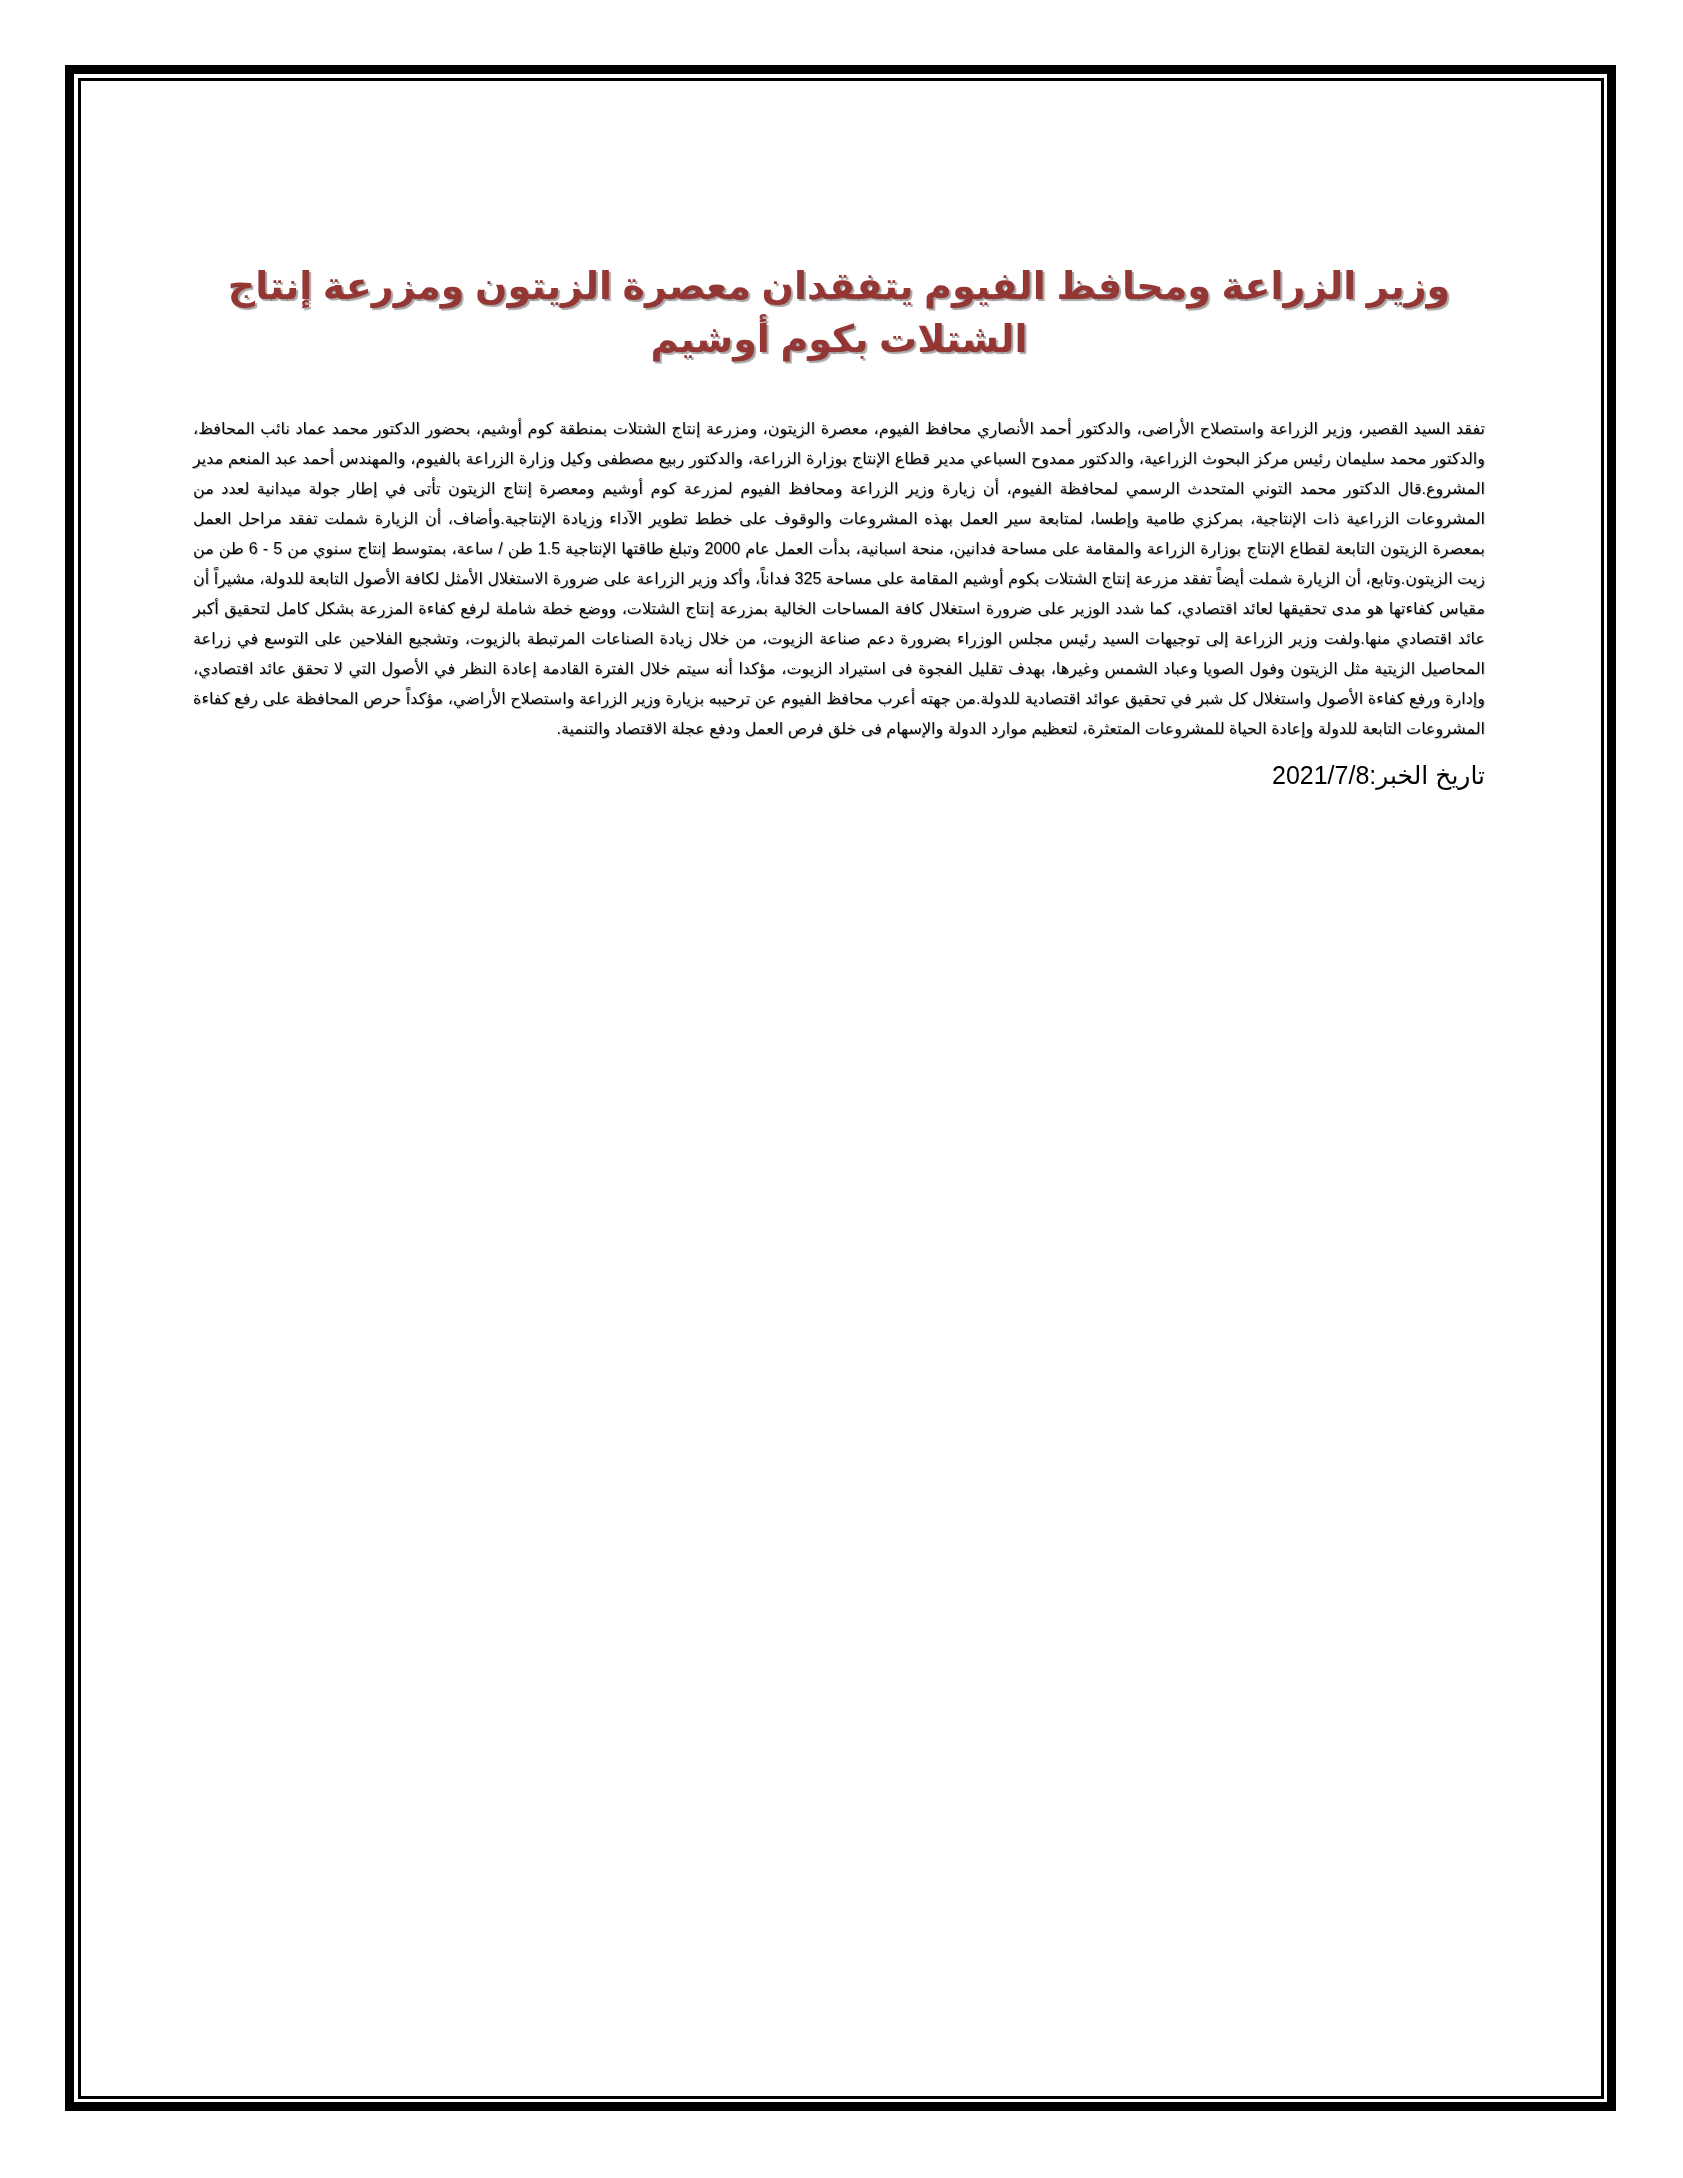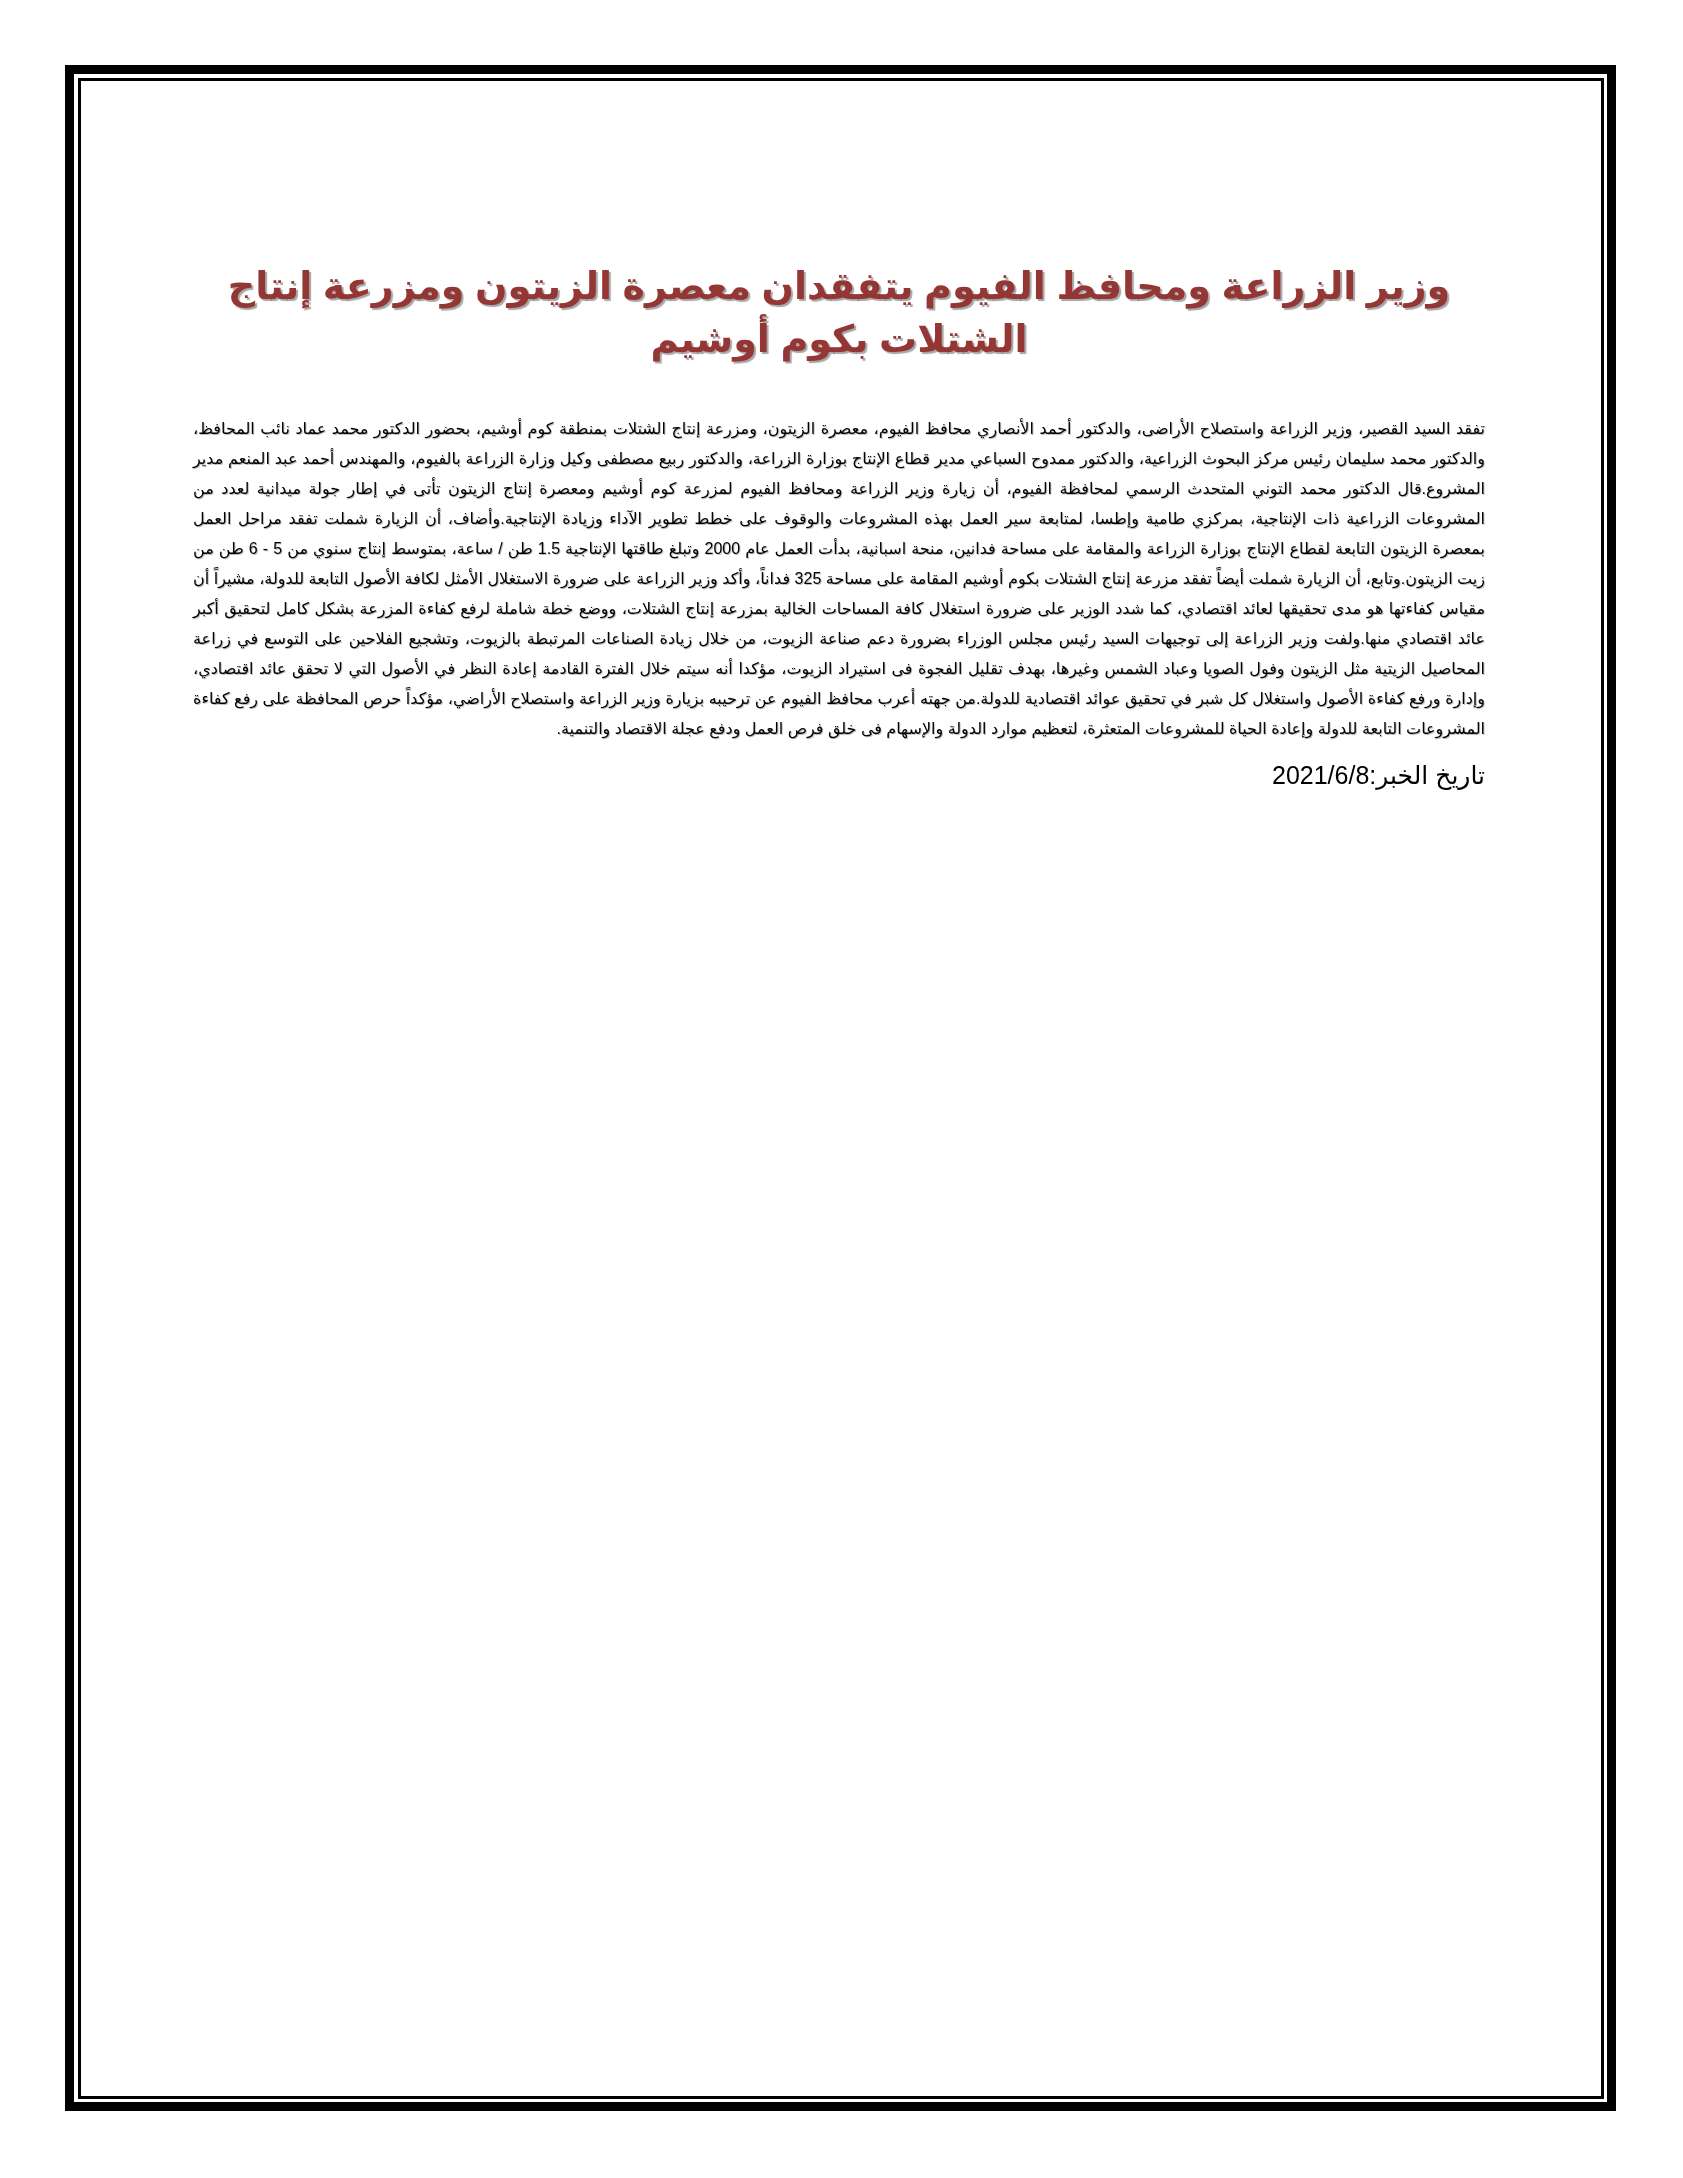--- a/index.html
+++ b/index.html
@@ -72,16 +72,16 @@
 
 <div class="page-border-outer"></div>
 <div class="page-border-inner"></div>
 
 <div class="content">
   <h1 class="title">وزير الزراعة ومحافظ الفيوم يتفقدان معصرة الزيتون ومزرعة إنتاج الشتلات بكوم أوشيم</h1>
 
   <p class="body-text">تفقد السيد القصير، وزير الزراعة واستصلاح الأراضى، والدكتور أحمد الأنصاري محافظ الفيوم، معصرة الزيتون، ومزرعة إنتاج الشتلات بمنطقة كوم أوشيم، بحضور الدكتور محمد عماد نائب المحافظ، والدكتور محمد سليمان رئيس مركز البحوث الزراعية، والدكتور ممدوح السباعي مدير قطاع الإنتاج بوزارة الزراعة، والدكتور ربيع مصطفى وكيل وزارة الزراعة بالفيوم، والمهندس أحمد عبد المنعم مدير المشروع.قال الدكتور محمد التوني المتحدث الرسمي لمحافظة الفيوم، أن زيارة وزير الزراعة ومحافظ الفيوم لمزرعة كوم أوشيم ومعصرة إنتاج الزيتون تأتى في إطار جولة ميدانية لعدد من المشروعات الزراعية ذات الإنتاجية، بمركزي طامية وإطسا، لمتابعة سير العمل بهذه المشروعات والوقوف على خطط تطوير الآداء وزيادة الإنتاجية.وأضاف، أن الزيارة شملت تفقد مراحل العمل بمعصرة الزيتون التابعة لقطاع الإنتاج بوزارة الزراعة والمقامة على مساحة فدانين، منحة اسبانية، بدأت العمل عام 2000 وتبلغ طاقتها الإنتاجية 1.5 طن / ساعة، بمتوسط إنتاج سنوي من 5 - 6 طن من زيت الزيتون.وتابع، أن الزيارة شملت أيضاً تفقد مزرعة إنتاج الشتلات بكوم أوشيم المقامة على مساحة 325 فداناً، وأكد وزير الزراعة على ضرورة الاستغلال الأمثل لكافة الأصول التابعة للدولة، مشيراً أن مقياس كفاءتها هو مدى تحقيقها لعائد اقتصادي، كما شدد الوزير على ضرورة استغلال كافة المساحات الخالية بمزرعة إنتاج الشتلات، ووضع خطة شاملة لرفع كفاءة المزرعة بشكل كامل لتحقيق أكبر عائد اقتصادي منها.ولفت وزير الزراعة إلى توجيهات السيد رئيس مجلس الوزراء بضرورة دعم صناعة الزيوت، من خلال زيادة الصناعات المرتبطة بالزيوت، وتشجيع الفلاحين على التوسع في زراعة المحاصيل الزيتية مثل الزيتون وفول الصويا وعباد الشمس وغيرها، بهدف تقليل الفجوة فى استيراد الزيوت، مؤكدا أنه سيتم خلال الفترة القادمة إعادة النظر في الأصول التي لا تحقق عائد اقتصادي، وإدارة ورفع كفاءة الأصول واستغلال كل شبر في تحقيق عوائد اقتصادية للدولة.من جهته أعرب محافظ الفيوم عن ترحيبه بزيارة وزير الزراعة واستصلاح الأراضي، مؤكداً حرص المحافظة على رفع كفاءة المشروعات التابعة للدولة وإعادة الحياة للمشروعات المتعثرة، لتعظيم موارد الدولة والإسهام فى خلق فرص العمل ودفع عجلة الاقتصاد والتنمية.</p>
 
   <div class="meta">
-    <span class="meta-line">تاريخ الخبر:2021/6/8</span>
+    <span class="meta-line">تاريخ الخبر:2021/7/8</span>
   </div>
 </div>
 
 
 </body></html>

